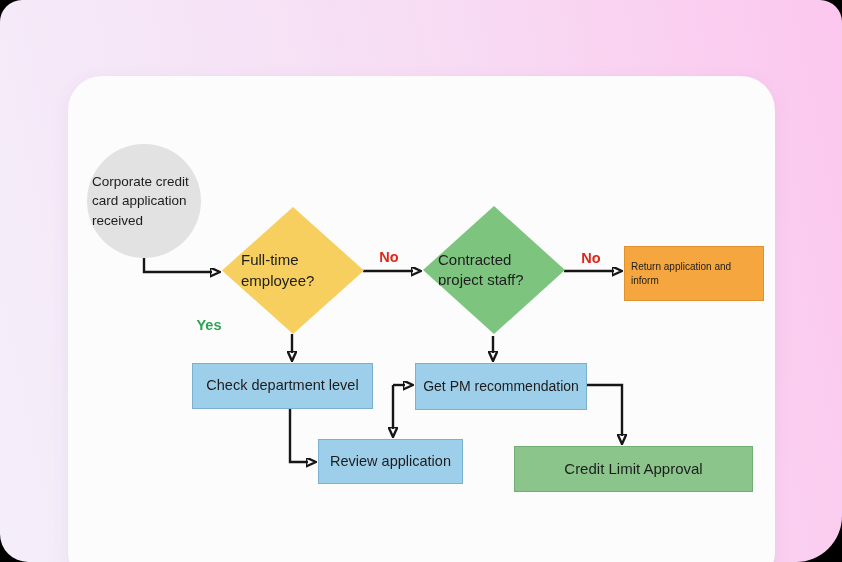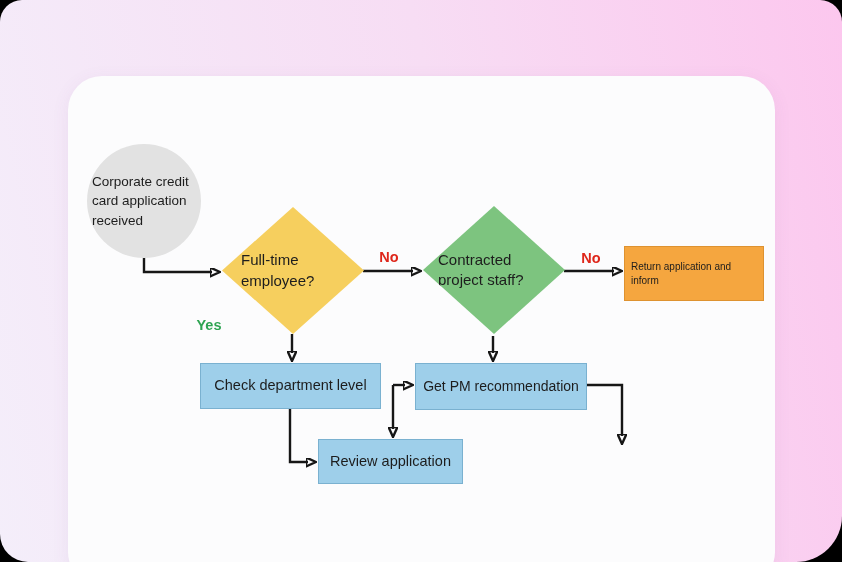--- a/index.html
+++ b/index.html
@@ -26,21 +26,21 @@
   .diamond{clip-path:polygon(50% 0,100% 50%,50% 100%,0 50%);font-size:15px;line-height:1.35;}
   .n-fulltime{left:222px;top:207px;width:142px;height:127px;background:#f6cf5e;}
   .n-fulltime .lbl{width:104px;}
   .n-contracted{left:423px;top:206px;width:142px;height:128px;background:#7dc47f;}
   .n-contracted .lbl{width:112px;}
   
   .rect{font-size:14.5px;line-height:1.35;box-sizing:border-box;}
   .n-return{left:624px;top:246px;width:140px;height:55px;background:#f5a63f;
             border:1px solid rgba(180,110,20,0.35);font-size:10px;}
   .n-return .lbl{width:126px;}
-  .n-check{left:200px;top:363px;width:181px;height:46px;background:#9ecfea;
+  .n-check{left:192px;top:363px;width:181px;height:46px;background:#9ecfea;
            border:1px solid rgba(40,110,150,0.30);}
   .n-getpm{left:415px;top:363px;width:172px;height:47px;background:#9ecfea;
            border:1px solid rgba(40,110,150,0.30);font-size:14px;}
   .n-review{left:318px;top:439px;width:145px;height:45px;background:#9ecfea;
             border:1px solid rgba(40,110,150,0.30);}
   .n-credit{left:514px;top:446px;width:239px;height:46px;background:#8bc58c;
             border:1px solid rgba(70,130,70,0.35);font-size:15px;}
   
   .edge-label{position:absolute;font-size:14.5px;font-weight:600;text-align:center;}
   .l-yes{left:191px;top:279px;width:36px;color:#2ea452;margin-top:38px;}
@@ -92,17 +92,20 @@
   </div>
 
   <div class="node rect n-getpm">
     <span class="lbl">Get PM recommendation</span>
   </div>
 
   <div class="node rect n-review">
     <span class="lbl">Review application</span>
   </div>
 
+  <div class="node rect n-credit">
+    <span class="lbl">Credit Limit Approval</span>
+  </div>
 
   <div class="edge-label l-yes">Yes</div>
   <div class="edge-label l-no1">No</div>
   <div class="edge-label l-no2">No</div>
 </div>
 
 </body></html>

